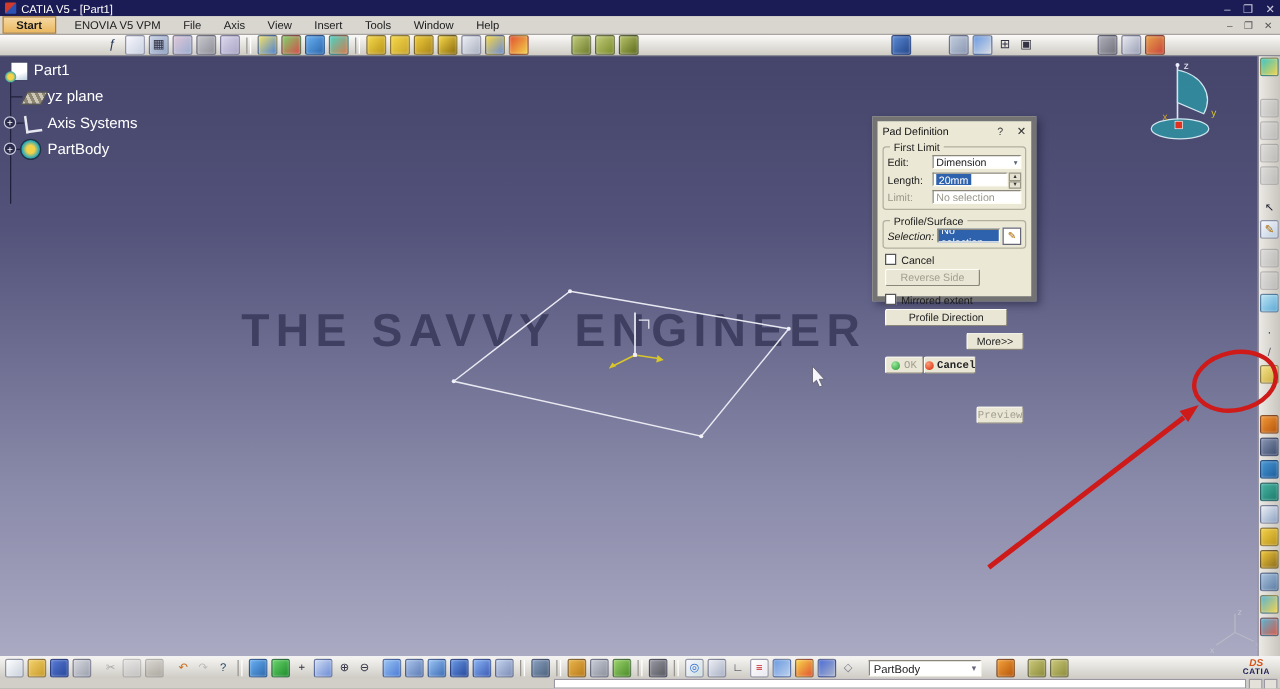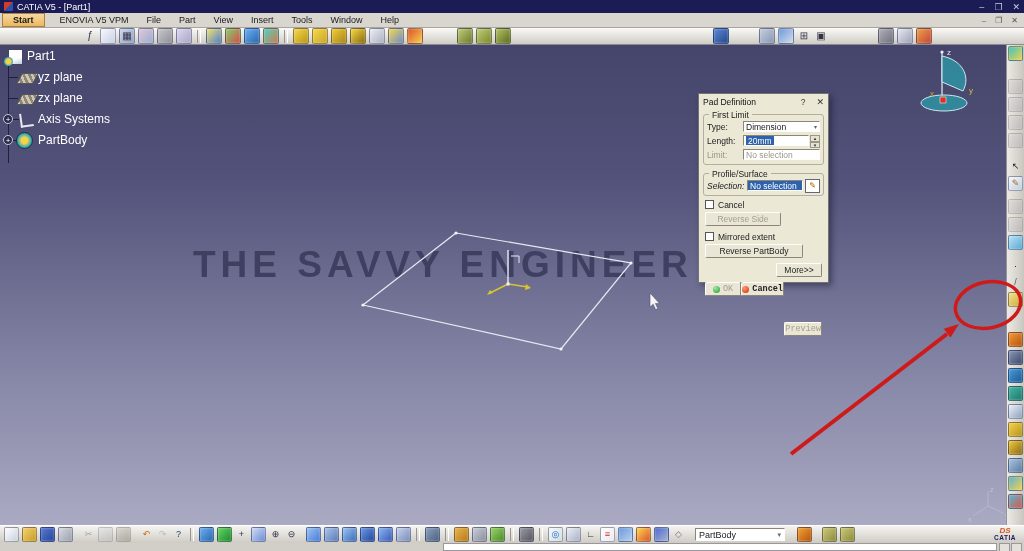--- a/index.html
+++ b/index.html
@@ -83,22 +83,22 @@
   .catia-logo .lt{color:#1a1a55;font-size:6.5px;font-weight:bold;letter-spacing:.5px;}
 
   
   .statusbar{position:absolute;top:543px;left:0;right:0;height:8px;background:#d2cfc8;z-index:7;
              display:flex;align-items:center;}
   .power-input{position:absolute;left:443px;top:0px;width:552px;height:6px;background:#fff;
                border:1px solid #9a97a0;}
   .szbox{position:absolute;top:0;width:9px;height:7px;background:#e4e1da;border:1px solid #9a97a0;}
 
   
-  .dialog{position:absolute;left:698px;top:93px;width:131px;height:190px;background:#ebe8d6;
-          border:1px solid #737373;box-shadow:3px 3px 6px rgba(15,15,40,.45);z-index:30;
+  .dialog{position:absolute;left:698px;top:93px;width:131px;height:148px;background:#ebe8d6;
+          border:4px solid #737373;box-shadow:3px 3px 6px rgba(15,15,40,.45);z-index:30;
           font-size:8.5px;color:#1a1a1a;box-sizing:border-box;}
   .dlg-title{height:13px;display:flex;align-items:center;padding:1px 4px 0;font-size:8.5px;color:#111;}
   .dlg-help{margin-left:auto;color:#333;}
   .dlg-close{margin-left:11px;color:#333;font-size:9px;}
   .grp{position:relative;border:1px solid #b2af9e;border-radius:3px;margin:6px 4px 0;padding:4px 3px 2px;}
   .glbl{position:absolute;top:-5px;left:5px;background:#ebe8d6;padding:0 3px;font-size:8.5px;}
   .frow{display:flex;align-items:center;height:13px;margin:1px 0;}
   .frow label{width:36px;flex:none;}
   .frow label.gray,.gray-t{color:#9a9788;}
   .field{flex:1;height:11px;background:#fff;border:1px solid;border-color:#8a877a #fffef6 #fffef6 #8a877a;
@@ -141,21 +141,21 @@
       <span>❐</span>
       <span>✕</span>
     </span>
   </div>
 
   <div class="menubar">
     <span class="menu-start">Start</span>
     <span id="menu-items" style="display:flex;align-items:center;">
         <span class="menu-item">ENOVIA V5 VPM</span>
         <span class="menu-item">File</span>
-        <span class="menu-item">Part</span>
+        <span class="menu-item">Axis</span>
         <span class="menu-item">View</span>
         <span class="menu-item">Insert</span>
         <span class="menu-item">Tools</span>
         <span class="menu-item">Window</span>
         <span class="menu-item">Help</span>
       </span>
     <span class="docctl">
       <span>–</span>
       <span>❐</span>
       <span>✕</span>
@@ -250,25 +250,20 @@
         <span class="i-part"></span>
         <span class="tlabel root">Part1</span>
       </div>
       <div id="tree-rows">
           <div class="trow">
             <span class="stub"></span>
             <span class="i-plane"></span>
             <span class="tlabel">yz plane</span>
           </div>
           <div class="trow">
-            <span class="stub"></span>
-            <span class="i-plane"></span>
-            <span class="tlabel">zx plane</span>
-          </div>
-          <div class="trow">
             <span class="stub short"></span>
             <span class="expander">+</span>
             <span class="i-axis"></span>
             <span class="tlabel">Axis Systems</span>
           </div>
           <div class="trow">
             <span class="stub short"></span>
             <span class="expander">+</span>
             <span class="i-body"></span>
             <span class="tlabel">PartBody</span>
@@ -376,21 +371,21 @@
   <div class="dialog">
     <div class="dlg-title">
       <span>Pad Definition</span>
       <span class="dlg-help">?</span>
       <span class="dlg-close">✕</span>
     </div>
 
     <div class="grp">
       <span class="glbl">First Limit</span>
       <div class="frow">
-        <label>Type:</label>
+        <label>Edit:</label>
         <div class="field">
           <span>Dimension</span>
           <span class="chev">▾</span>
         </div>
       </div>
       <div class="frow">
         <label>Length:</label>
         <div class="field">
           <span class="selblue">20mm</span>
         </div>
@@ -421,21 +416,21 @@
     <div class="cbrow">
       <span class="cb"></span>
       <span>Cancel</span>
     </div>
     <div class="btn dis btn-rs">Reverse Side</div>
 
     <div class="cbrow" style="margin-top:5px;">
       <span class="cb"></span>
       <span>Mirrored extent</span>
     </div>
-    <div class="btn btn-rd">Reverse PartBody</div>
+    <div class="btn btn-rd">Profile Direction</div>
 
     <div class="morerow">
       <div class="btn btn-more">More&gt;&gt;</div>
     </div>
 
     <div class="btnrow">
       <div class="btn dis btn-ok">
         <span class="dot g"></span>
         <span>OK</span>
       </div>

